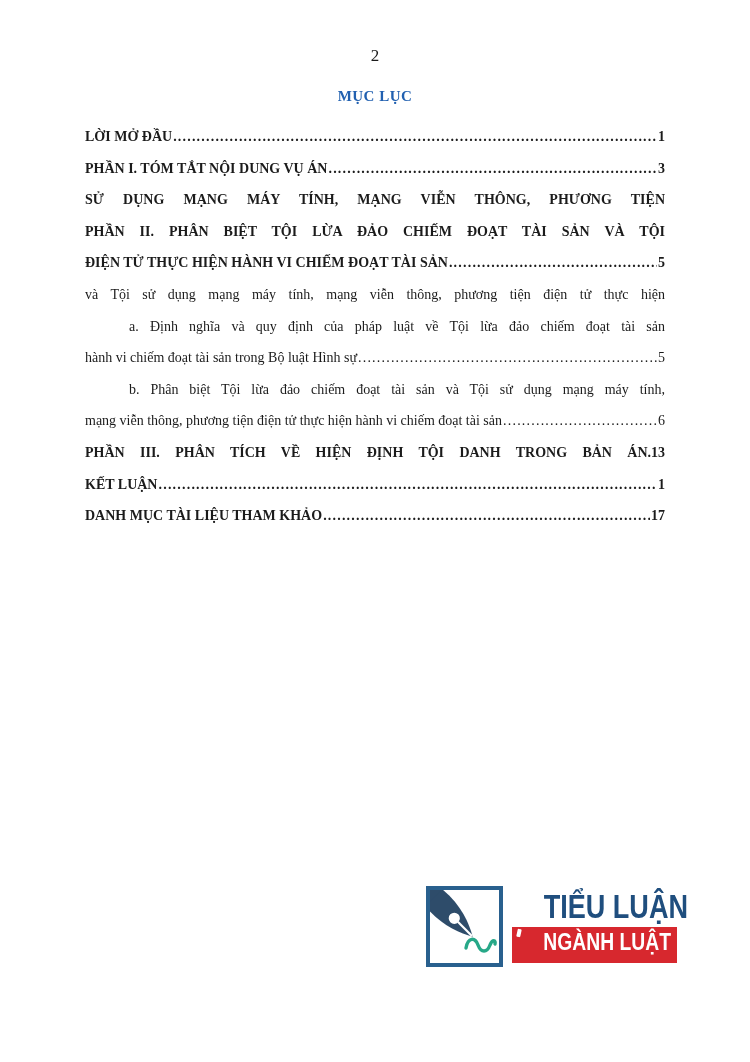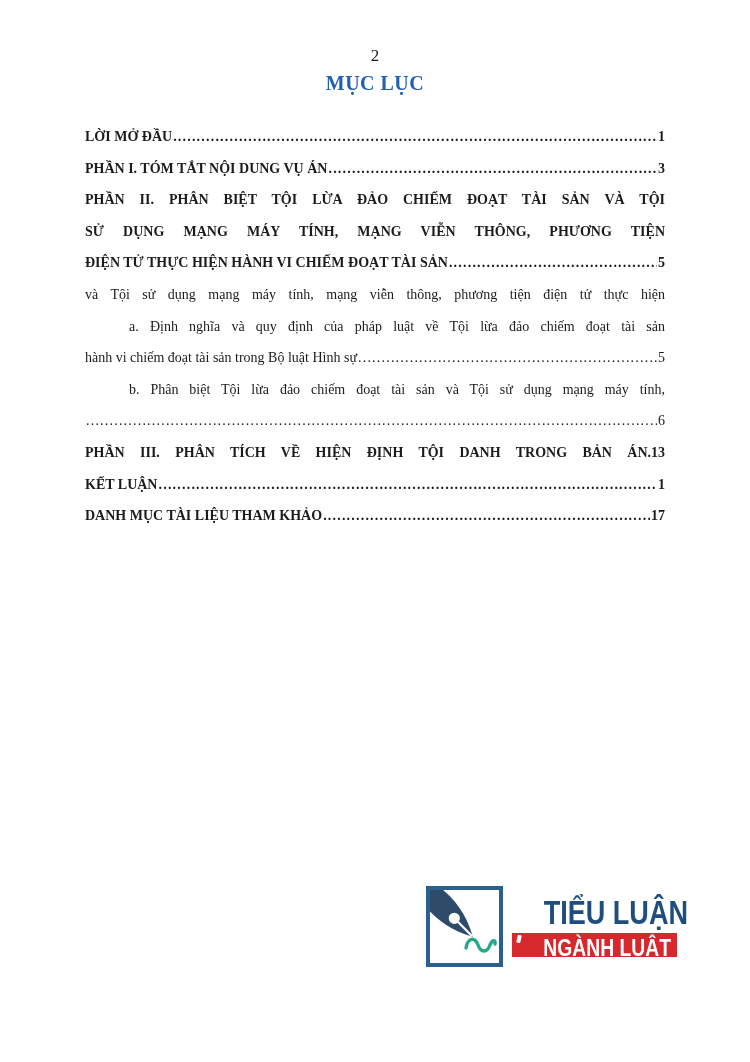--- a/index.html
+++ b/index.html
@@ -19,23 +19,23 @@
     background:#ffffff;
     font-family:"Liberation Serif","DejaVu Serif",serif;
     color:var(--ink);
     overflow:hidden;
   }
   .page-number{
     position:absolute;top:46px;left:0;width:750px;
     text-align:center;font-size:17px;
   }
   .doc-title{
-    position:absolute;top:72px;left:85px;width:580px;
+    position:absolute;top:88px;left:85px;width:580px;
     text-align:center;
-    font-size:20px;font-weight:bold;
+    font-size:15px;font-weight:bold;
     color:var(--accent-blue);
     letter-spacing:.5px;
   }
   .toc{
     position:absolute;top:121px;left:85px;width:580px;
   }
   .toc-line{
     height:31.6px;line-height:31.6px;
     font-size:14px;
     white-space:nowrap;
@@ -93,21 +93,21 @@
     white-space:nowrap;
   }
   .logo-badge{
     position:relative;
     margin-top:3px;
     background:var(--badge-red);
     color:#ffffff;
     font-family:"Liberation Sans","DejaVu Sans",sans-serif;
     font-weight:bold;
     font-size:23px;line-height:31px;
-    height:24px;
+    height:36px;
     padding:0 6px 1px 7px;
     white-space:nowrap;
   }
   .badge-inner{
     display:inline-block;
     transform:scaleX(.84);
     transform-origin:100% 50%;
   }
   .badge-tick{
     position:absolute;left:5px;top:2px;
@@ -133,43 +133,44 @@
         <span class="leader">................................................................................................................................................................................................................................................</span>
         <span class="pg">1</span>
     </div>
 
     <div class="toc-line bold leader-line">
       <span class="t">PHẦN I. TÓM TẮT NỘI DUNG VỤ ÁN</span>
         <span class="leader">................................................................................................................................................................................................................................................</span>
         <span class="pg">3</span>
     </div>
 
+    <div class="toc-line bold fill">SỬ DỤNG MẠNG MÁY TÍNH, MẠNG VIỄN THÔNG, PHƯƠNG TIỆN</div>
+
     <div class="toc-line bold fill">PHẦN II. PHÂN BIỆT TỘI LỪA ĐẢO CHIẾM ĐOẠT TÀI SẢN VÀ TỘI</div>
-
-    <div class="toc-line bold fill">SỬ DỤNG MẠNG MÁY TÍNH, MẠNG VIỄN THÔNG, PHƯƠNG TIỆN</div>
 
     <div class="toc-line bold leader-line">
       <span class="t">ĐIỆN TỬ THỰC HIỆN HÀNH VI CHIẾM ĐOẠT TÀI SẢN</span>
         <span class="leader">................................................................................................................................................................................................................................................</span>
         <span class="pg">5</span>
     </div>
 
     <div class="toc-line fill">và Tội sử dụng mạng máy tính, mạng viễn thông, phương tiện điện tử thực hiện</div>
 
     <div class="toc-line fill ind">a. Định nghĩa và quy định của pháp luật về Tội lừa đảo chiếm đoạt tài sản</div>
 
     <div class="toc-line leader-line">
       <span class="t">hành vi chiếm đoạt tài sản trong Bộ luật Hình sự</span>
         <span class="leader">................................................................................................................................................................................................................................................</span>
         <span class="pg">5</span>
     </div>
 
     <div class="toc-line fill ind">b. Phân biệt Tội lừa đảo chiếm đoạt tài sản và Tội sử dụng mạng máy tính,</div>
 
     <div class="toc-line leader-line">
+      <span class="t">mạng viễn thông, phương tiện điện tử thực hiện hành vi chiếm đoạt tài sản</span>
         <span class="leader">................................................................................................................................................................................................................................................</span>
         <span class="pg">6</span>
     </div>
 
     <div class="toc-line bold leader-line">
       <span class="t-stretch">PHẦN III. PHÂN TÍCH VỀ HIỆN ĐỊNH TỘI DANH TRONG BẢN ÁN.</span>
         <span class="pg">13</span>
     </div>
 
     <div class="toc-line bold leader-line">

